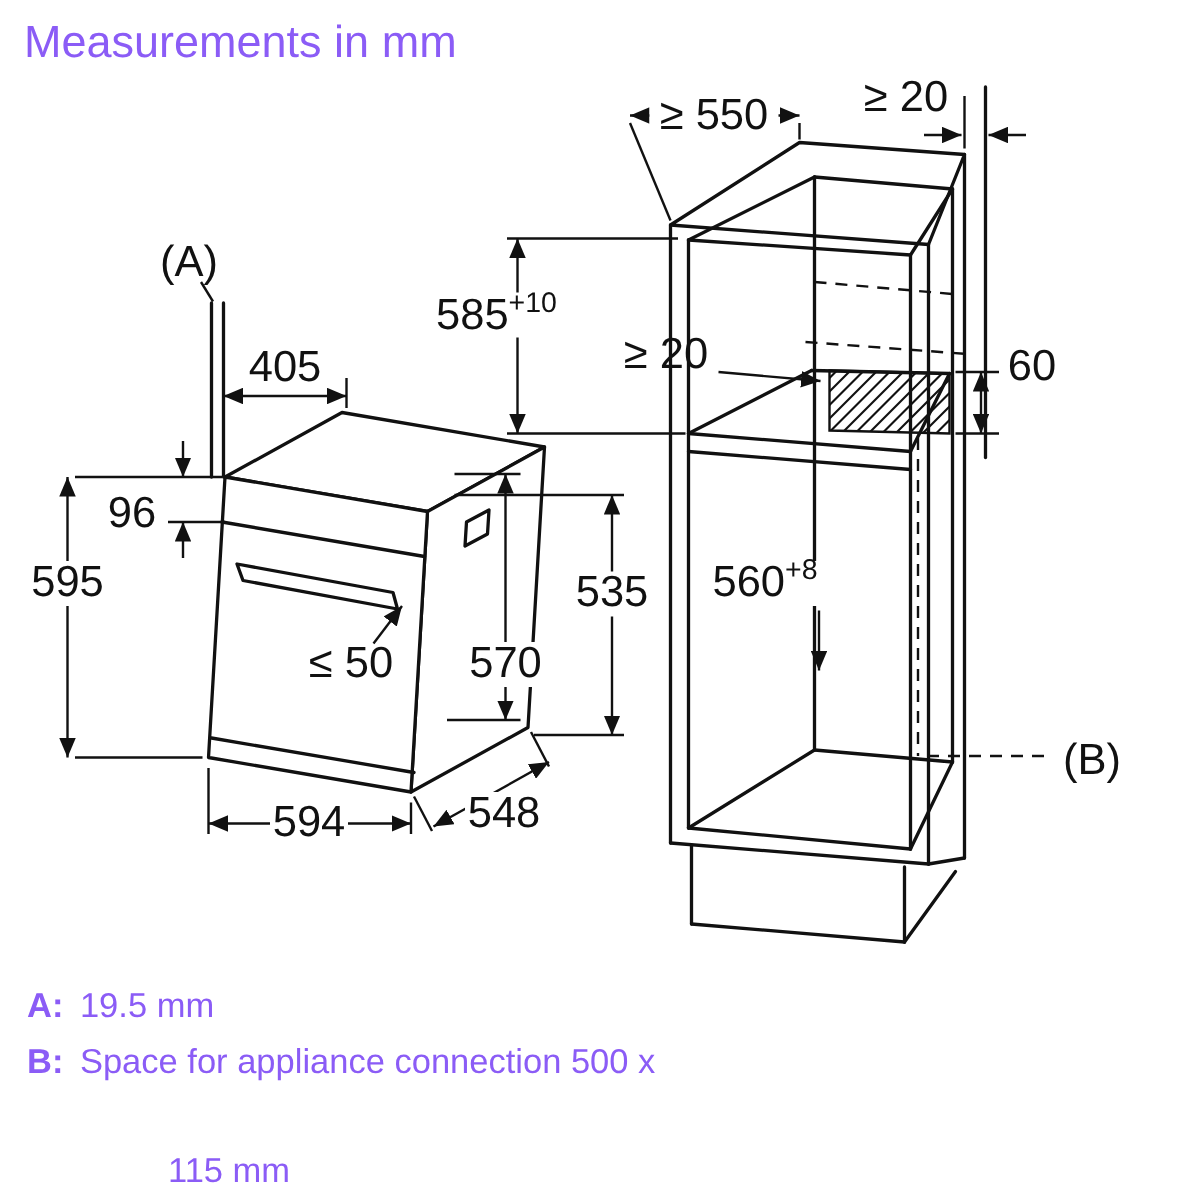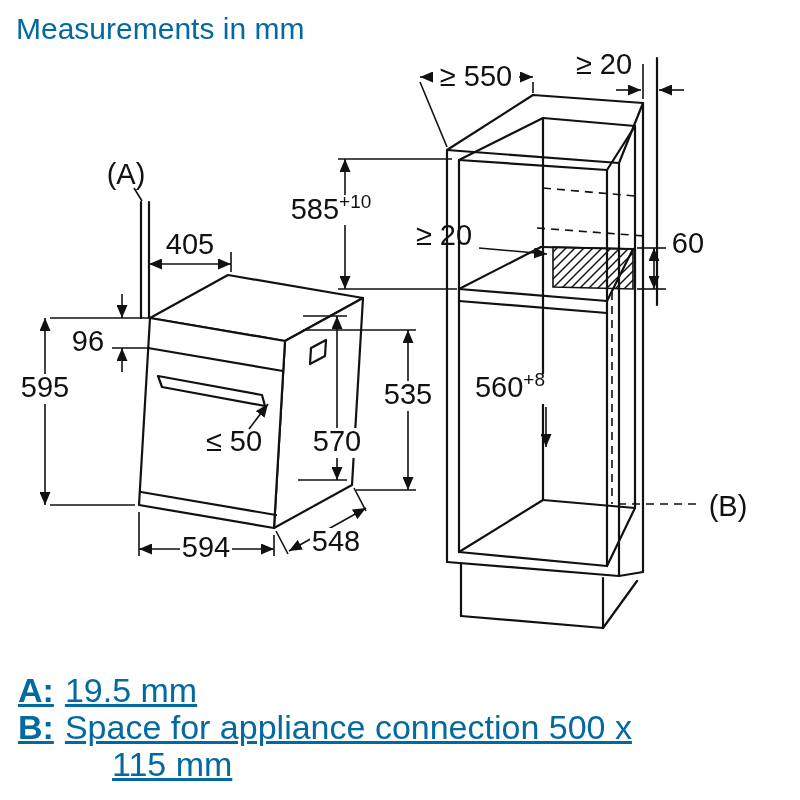--- a/index.html
+++ b/index.html
@@ -1,31 +1,31 @@
 <!DOCTYPE html>
 <html><head>
 <meta charset="utf-8">
 <style>
   html,body{margin:0;padding:0;background:#fff;}
   .stage{position:relative;width:800px;height:800px;background:#fff;overflow:hidden;
-         font-family:"Liberation Sans","DejaVu Sans",sans-serif;color:#0369a1;}
+         font-family:"Liberation Sans","DejaVu Sans",sans-serif;color:#8b5cf6;}
   .title{position:absolute;left:16px;top:12px;font-size:30px;}
   svg{position:absolute;left:0;top:0;}
   svg text{font-family:"Liberation Sans","DejaVu Sans",sans-serif;font-size:29px;fill:#111;}
   svg text.sup-holder{font-size:29px;}
   tspan.sup{font-size:19px;}
   .obj{stroke:#111;stroke-width:2.2;fill:none;stroke-linecap:round;}
   .objf{stroke:#111;stroke-width:2.2;fill:#fff;stroke-linejoin:round;}
   .dim{stroke:#111;stroke-width:1.6;fill:none;}
   .dash{stroke:#111;stroke-width:1.6;fill:none;stroke-dasharray:8 6;}
   .hatchln{stroke:#111;stroke-width:1.4;}
   .mask{fill:#fff;stroke:none;}
-  .legend{position:absolute;left:18px;top:672px;font-size:34px;line-height:37px;text-decoration:underline;}
+  .legend{position:absolute;left:18px;top:652px;font-size:23px;line-height:37px;}
   .legend .key{font-weight:700;margin-right:11px;}
-  .legend .cont{padding-left:94px;}
+  .legend .cont{padding-left:94px;margin-top:36px;}
 </style>
 </head>
 <body>
 
 <div class="stage">
 
   <div class="title">Measurements in mm</div>
 
   <svg width="800" height="800" viewBox="0 0 800 800">
     <defs>

